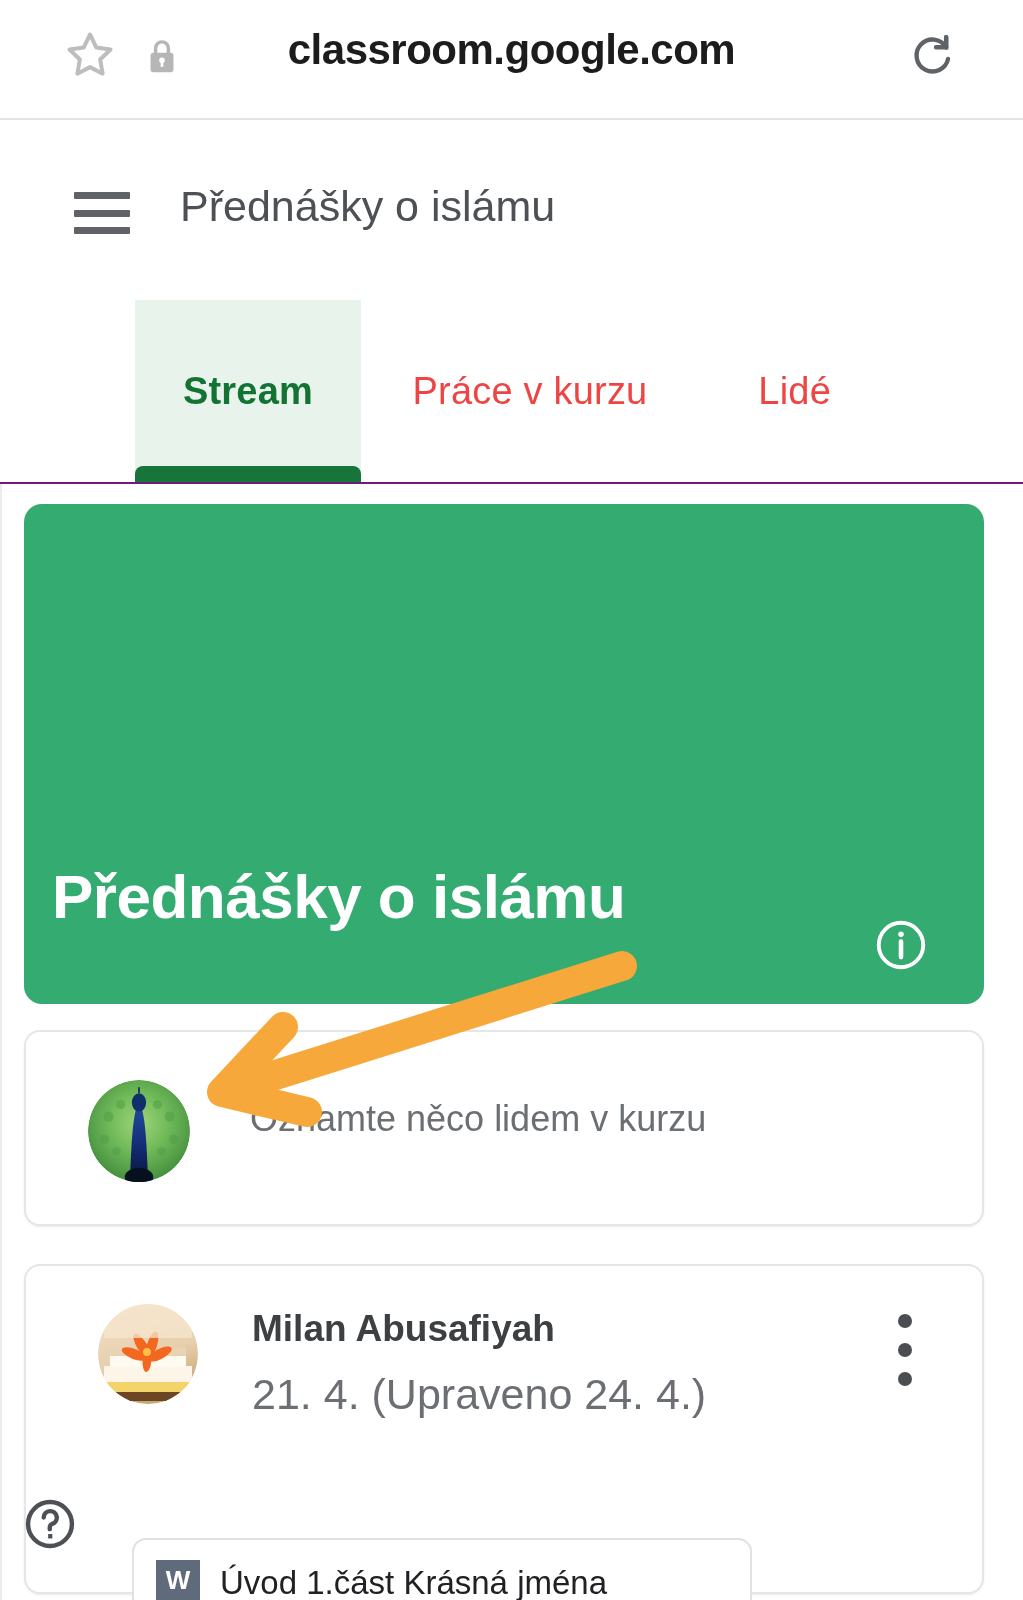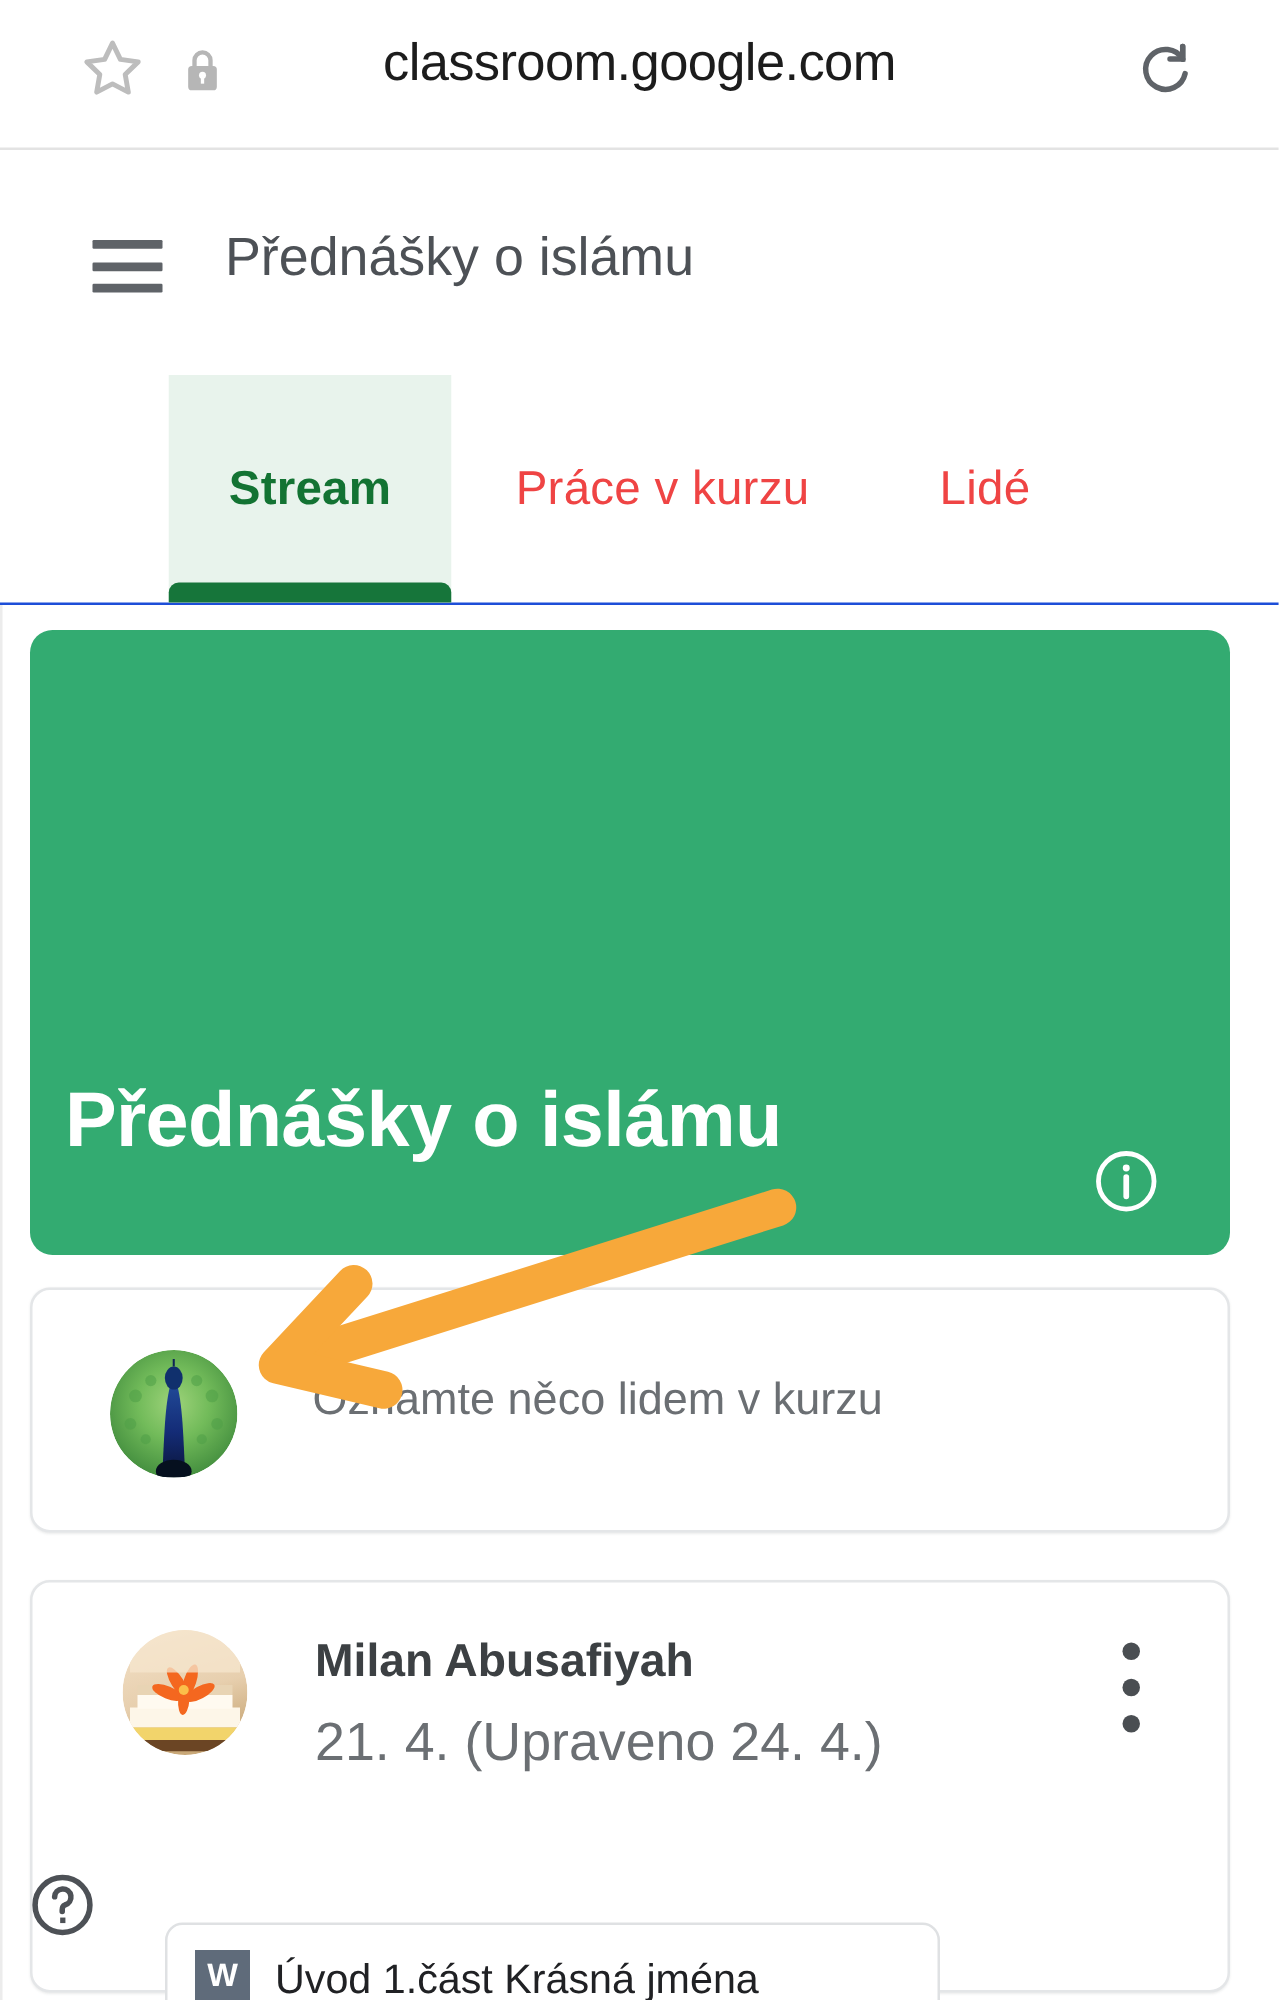--- a/index.html
+++ b/index.html
@@ -38,21 +38,21 @@
     width: 32px;
     height: 42px;
   }
   .url-text {
     position: absolute;
     left: 0;
     right: 0;
     top: 26px;
     text-align: center;
     font-size: 42px;
-    font-weight: 400;
+    font-weight: 700;
     color: #1c1c1c;
     letter-spacing: -0.5px;
   }
   .reload-icon {
     position: absolute;
     right: 58px;
     top: 26px;
     width: 58px;
     height: 58px;
   }
@@ -90,21 +90,21 @@
   }
 
   
   .tabs {
     position: absolute;
     left: 0;
     top: 300px;
     width: 100%;
     height: 182px;
     background: #ffffff;
-    border-bottom: 2px solid #1d4ed8;
+    border-bottom: 2px solid #701a75;
   }
   .tab {
     position: absolute;
     top: 0;
     height: 182px;
     display: flex;
     align-items: center;
     justify-content: center;
     font-size: 38px;
     color: #ef4444;
@@ -125,22 +125,23 @@
     width: 226px;
     height: 16px;
     background: #16753a;
     border-radius: 8px 8px 0 0;
   }
   .tab-work {
     left: 390px;
     width: 280px;
   }
   .tab-people {
-    left: 718px;
+    left: 691px;
     width: 140px;
+    justify-content: flex-end;
   }
 
   
   .content {
     position: absolute;
     left: 0;
     top: 484px;
     width: 1023px;
     bottom: 0;
     background: #ffffff;

